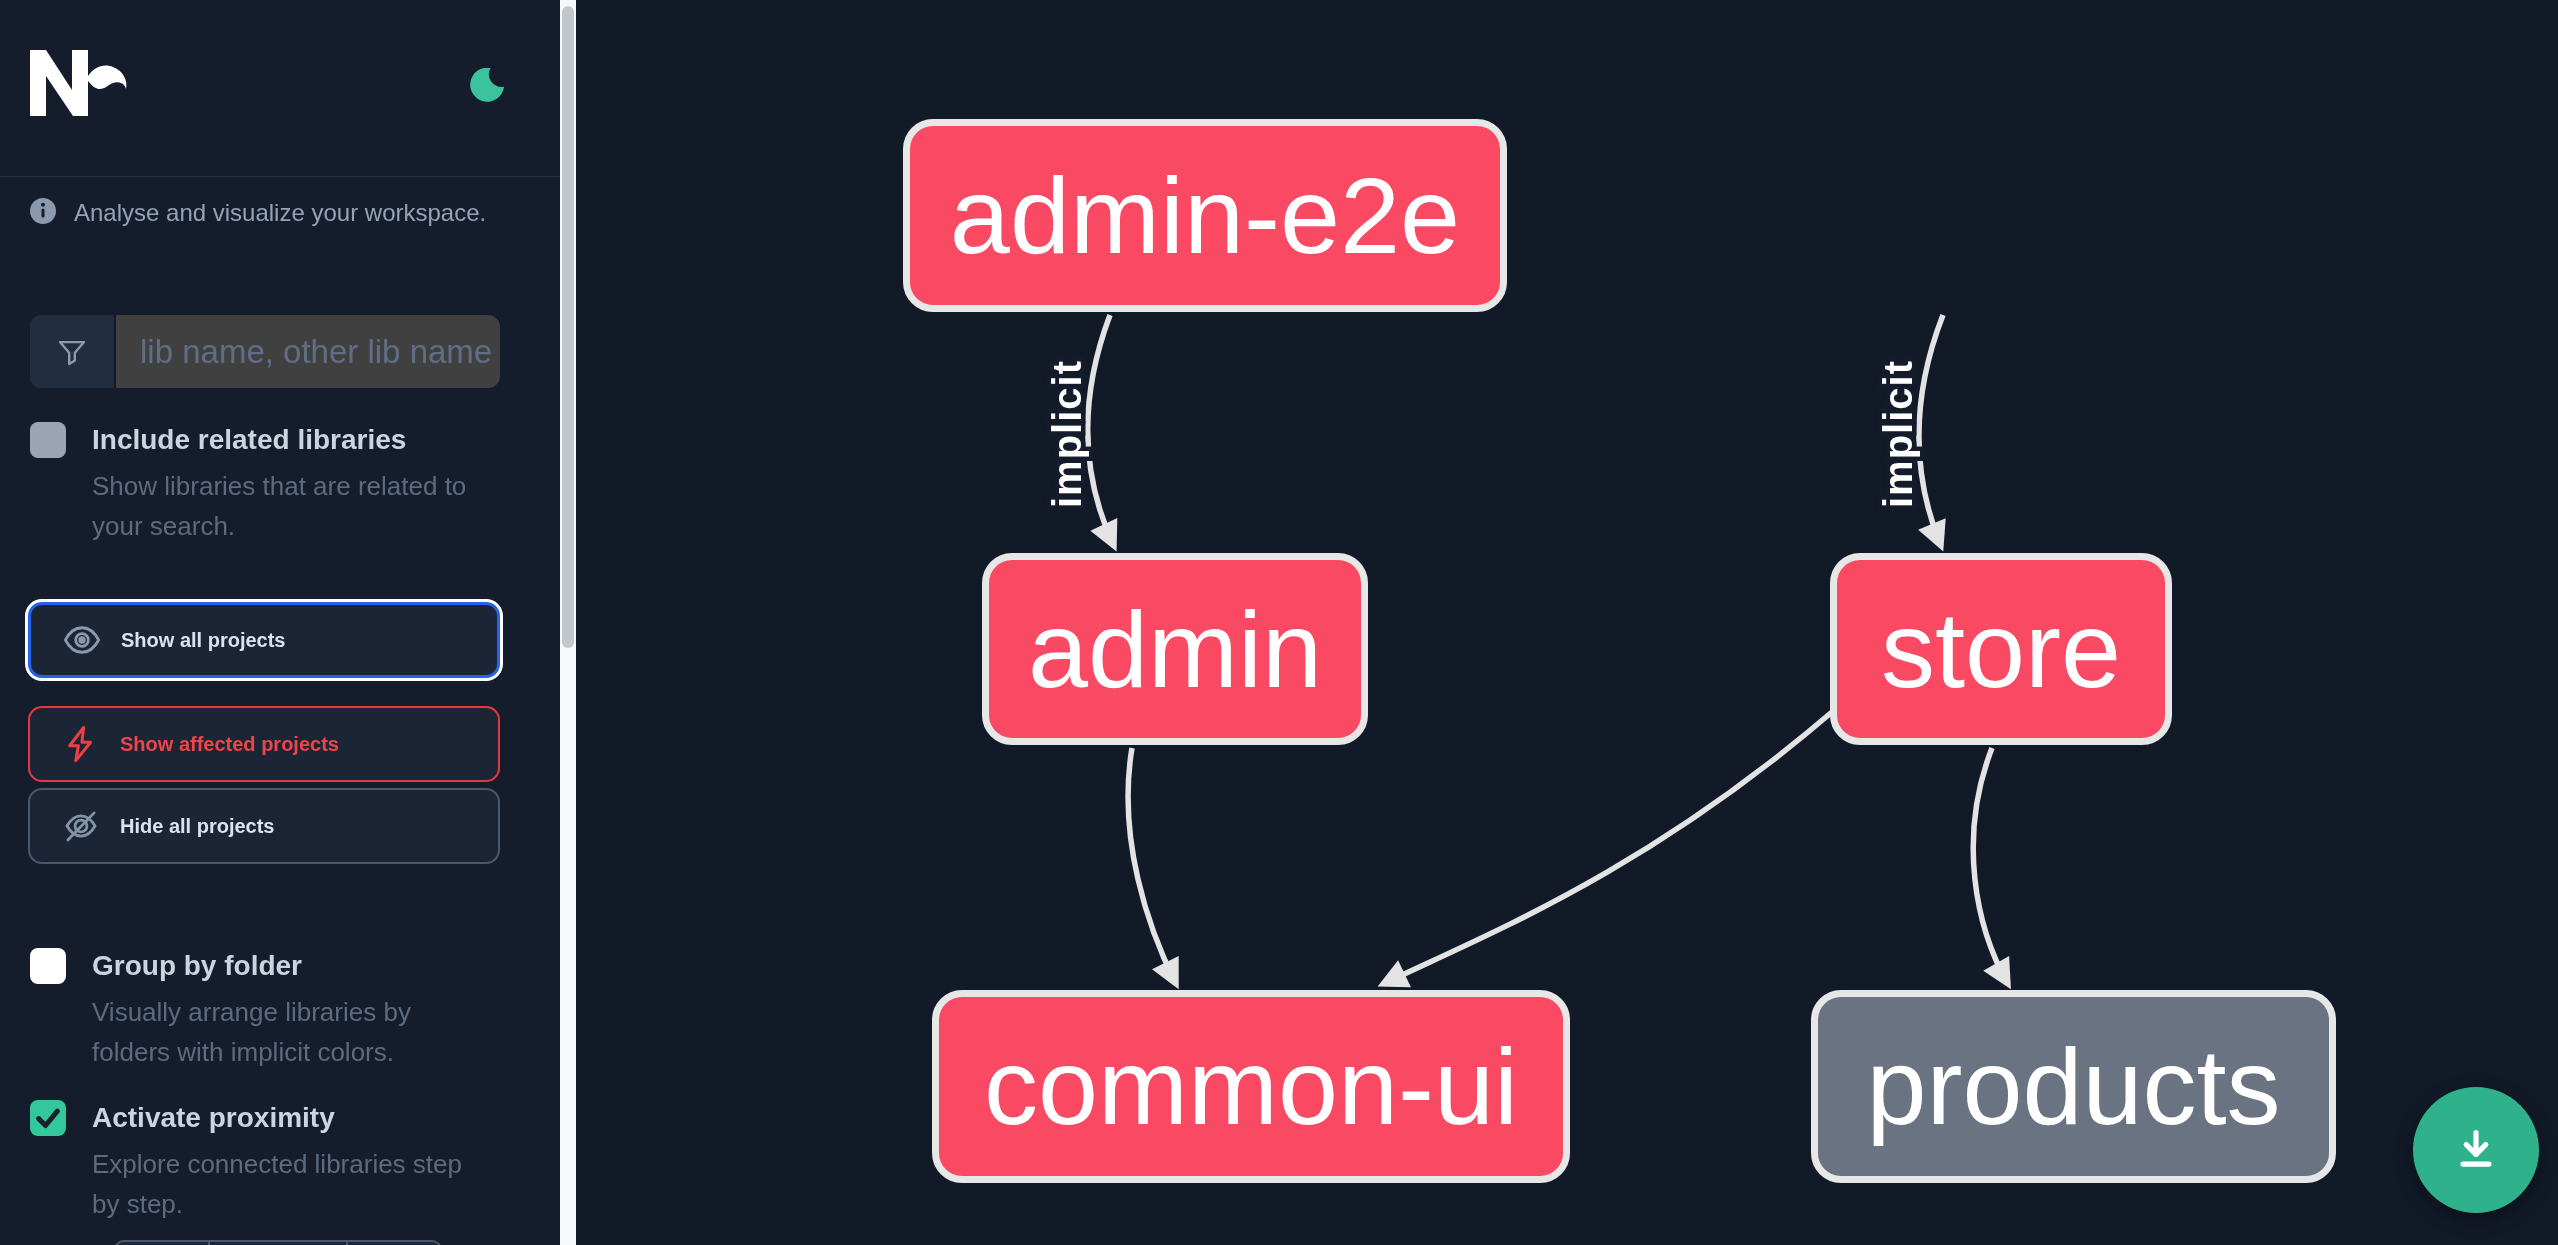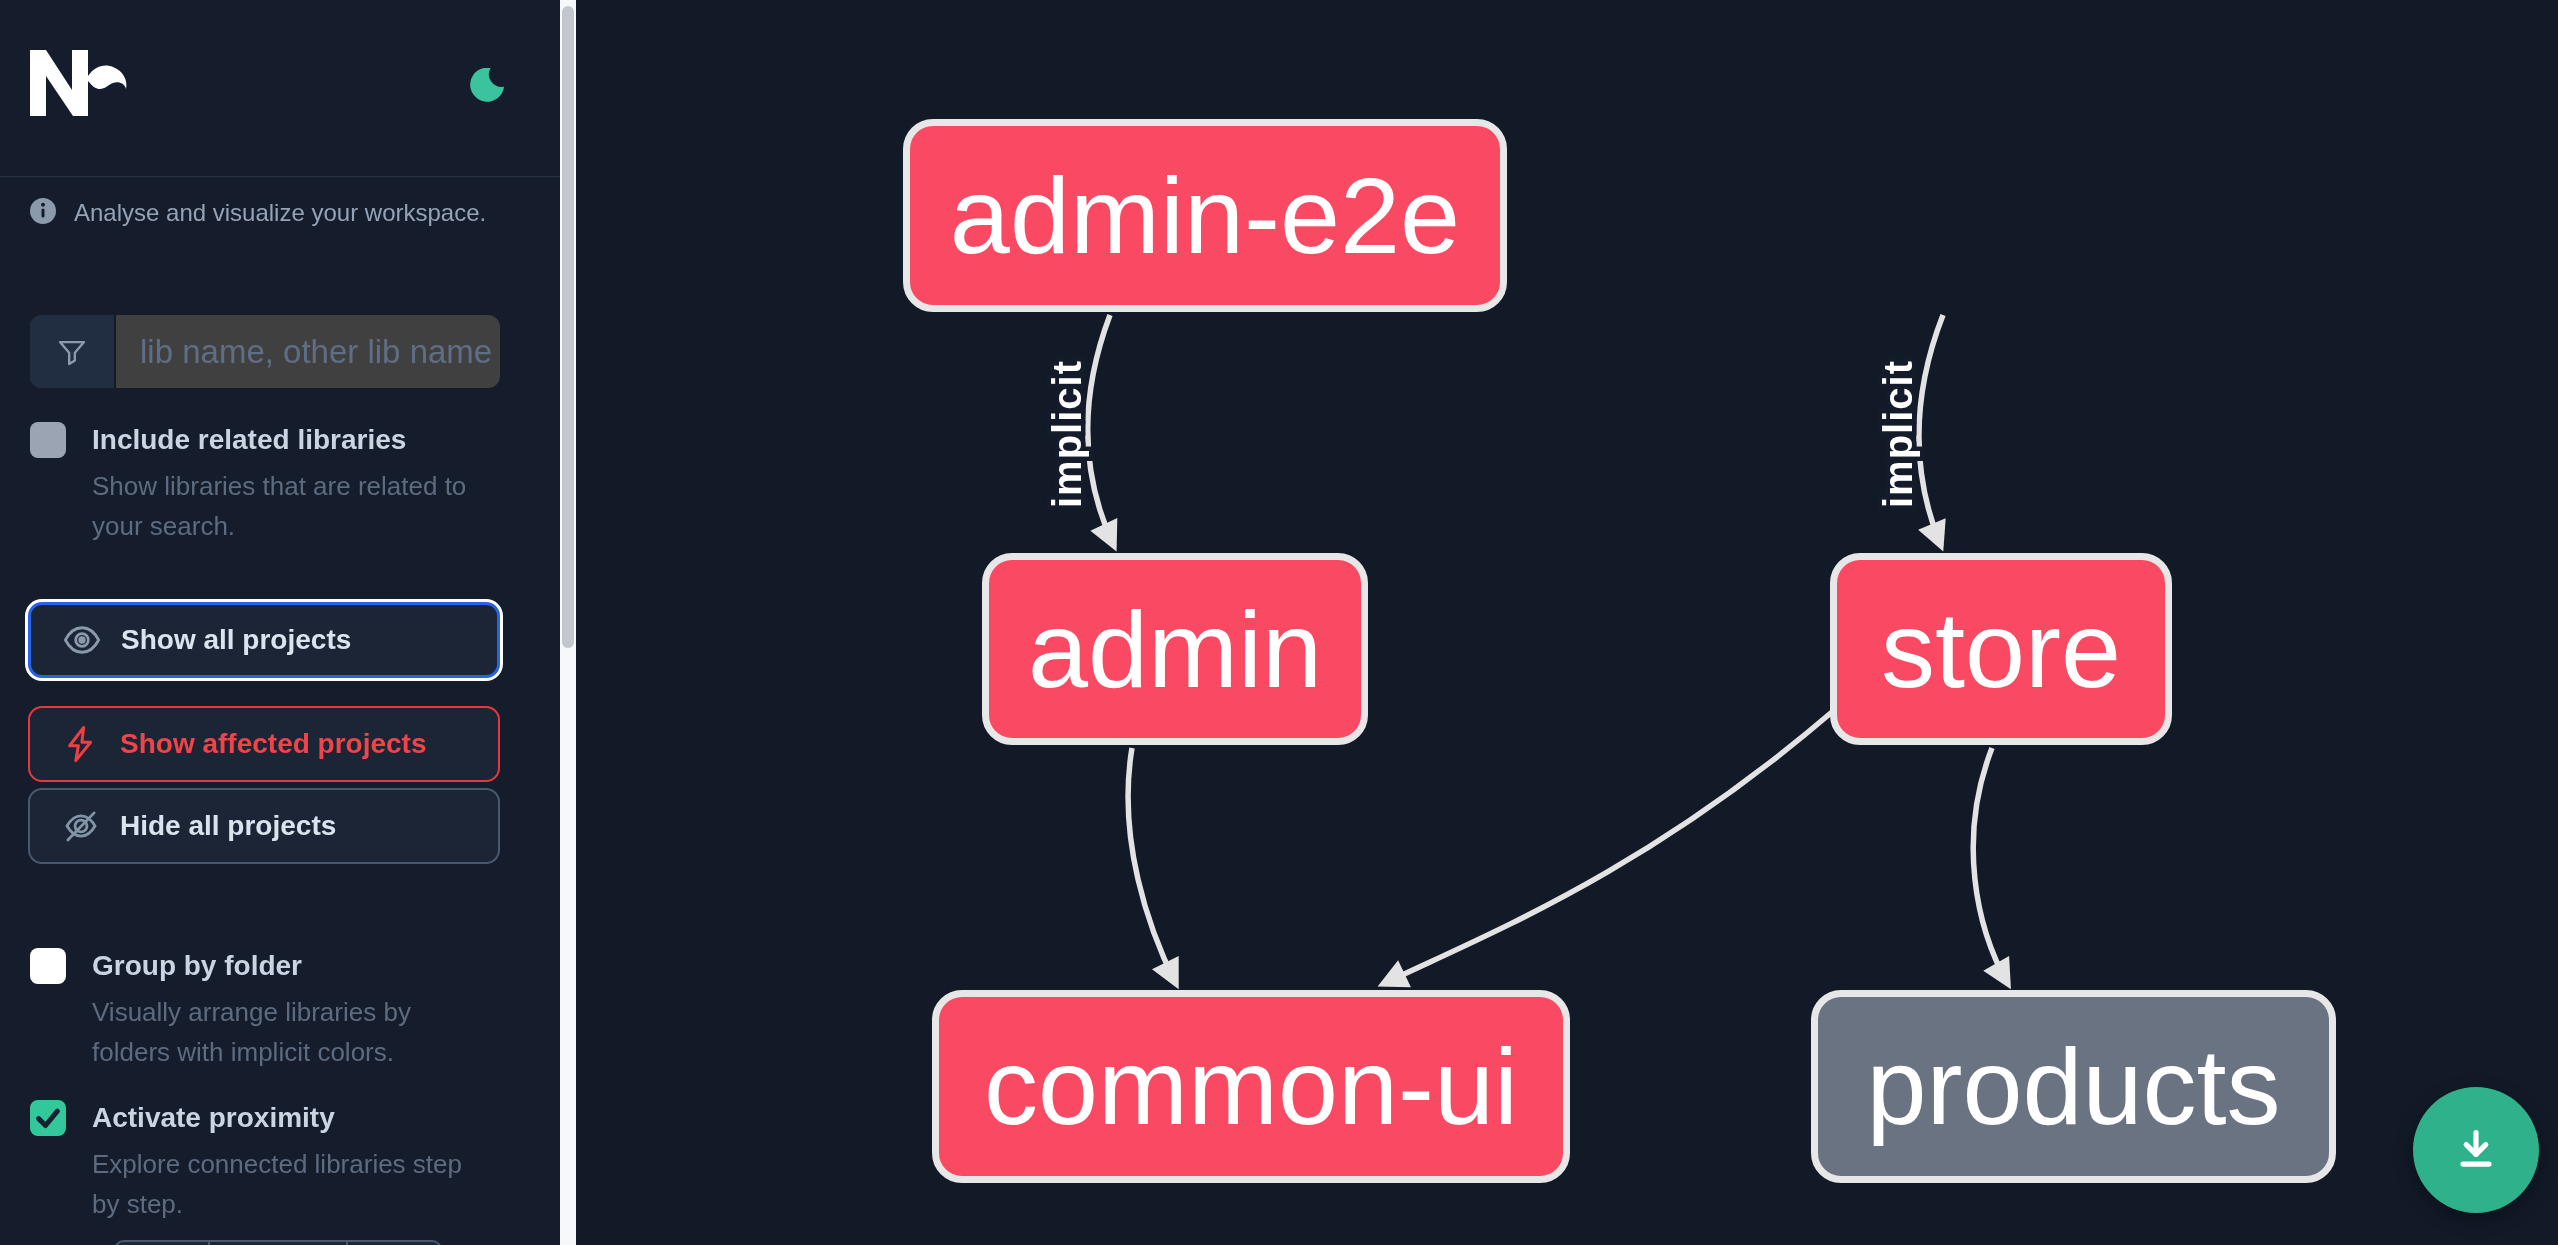--- a/index.html
+++ b/index.html
@@ -36,21 +36,21 @@
   .chk-gray  { background:#9aa4b2; }
   .chk-white { background:#ffffff; }
   .chk-green { background:#33c89b; display:flex; align-items:center; justify-content:center; }
   .chk-label { position:absolute; left:62px; top:2px; font-size:28px; font-weight:700; color:#cbd5e1; }
   .chk-desc  { position:absolute; left:62px; top:44px; width:400px; font-size:26px;
                line-height:40px; color:#5d6b80; }
 
   .sb-btn { position:absolute; left:28px; width:472px; height:76px; border-radius:14px;
             background:#1b2536; display:flex; align-items:center; cursor:pointer; }
   .sb-btn .b-icon { margin-left:30px; width:42px; height:42px; flex:none; }
-  .sb-btn .b-label { margin-left:18px; font-size:28px; font-weight:700; color:#dbe3ee; }
+  .sb-btn .b-label { margin-left:18px; font-size:20px; font-weight:700; color:#dbe3ee; }
   .btn-focused { border:3px solid #2563eb; box-shadow:0 0 0 3px #ffffff; }
   .btn-affected { border:2px solid #e5383f; }
   .btn-affected .b-label { color:#f04448; }
   .btn-plain { border:2px solid #49586c; }
 
   .seg-sliver { position:absolute; left:114px; top:1240px; width:328px; height:40px;
                 background:#1d2737; border:2px solid #49586c; border-radius:10px 10px 0 0;
                 display:flex; }
   .seg-sliver .seg { flex:none; border-right:2px solid #49586c; }
   .seg-sliver .seg:last-child { border-right:none; }

